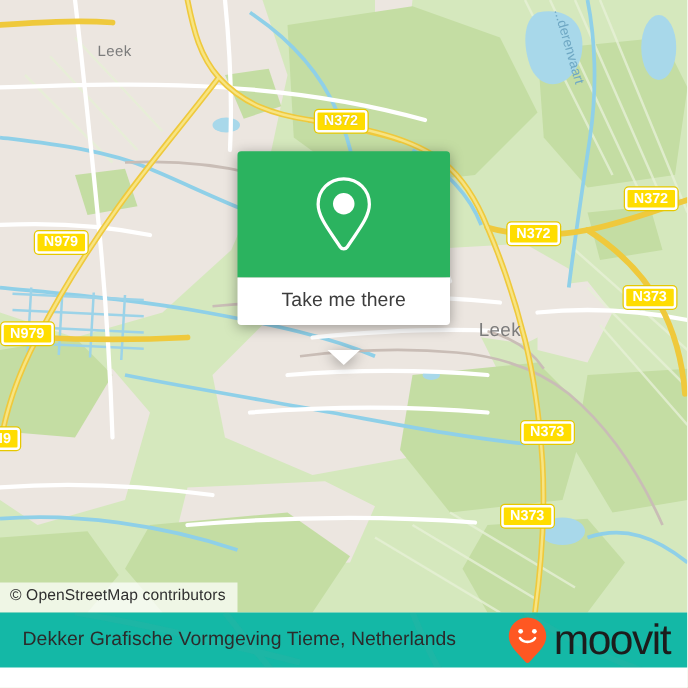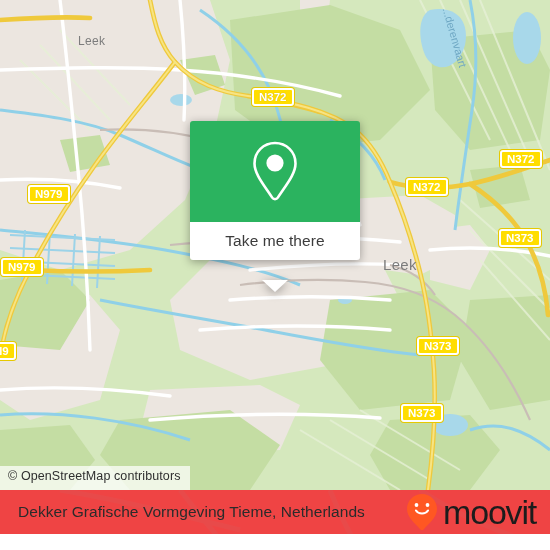--- a/index.html
+++ b/index.html
@@ -35,21 +35,21 @@
   .card-bot span{font-size:15.5px;color:#3c3c3c;letter-spacing:0.1px;}
   .card-tail{
     position:absolute;left:50%;top:159px;transform:translateX(-50%);
     width:0;height:0;border-left:13px solid transparent;border-right:13px solid transparent;
     border-top:12px solid #ffffff;
   }
 
   
   .footer{
     position:absolute;left:0;top:490px;width:550px;height:44px;
-    background:#ef4444;overflow:hidden;
+    background:#14b8a6;overflow:hidden;
   }
   .footer-watermark{position:absolute;left:0;top:-490px;width:550px;height:550px;opacity:0.07;}
   .footer-inner{
     position:relative;z-index:2;width:100%;height:100%;
     display:flex;align-items:center;justify-content:space-between;
     padding:0 14px 0 18px;box-sizing:border-box;
   }
   .footer-title{font-size:15.5px;color:#2b2b2b;letter-spacing:0.05px;white-space:nowrap;}
   .brand{display:flex;align-items:center;gap:4px;}
   .brand-word{font-size:34px;color:#1c1c1c;letter-spacing:-1.2px;line-height:34px;font-weight:400;}

